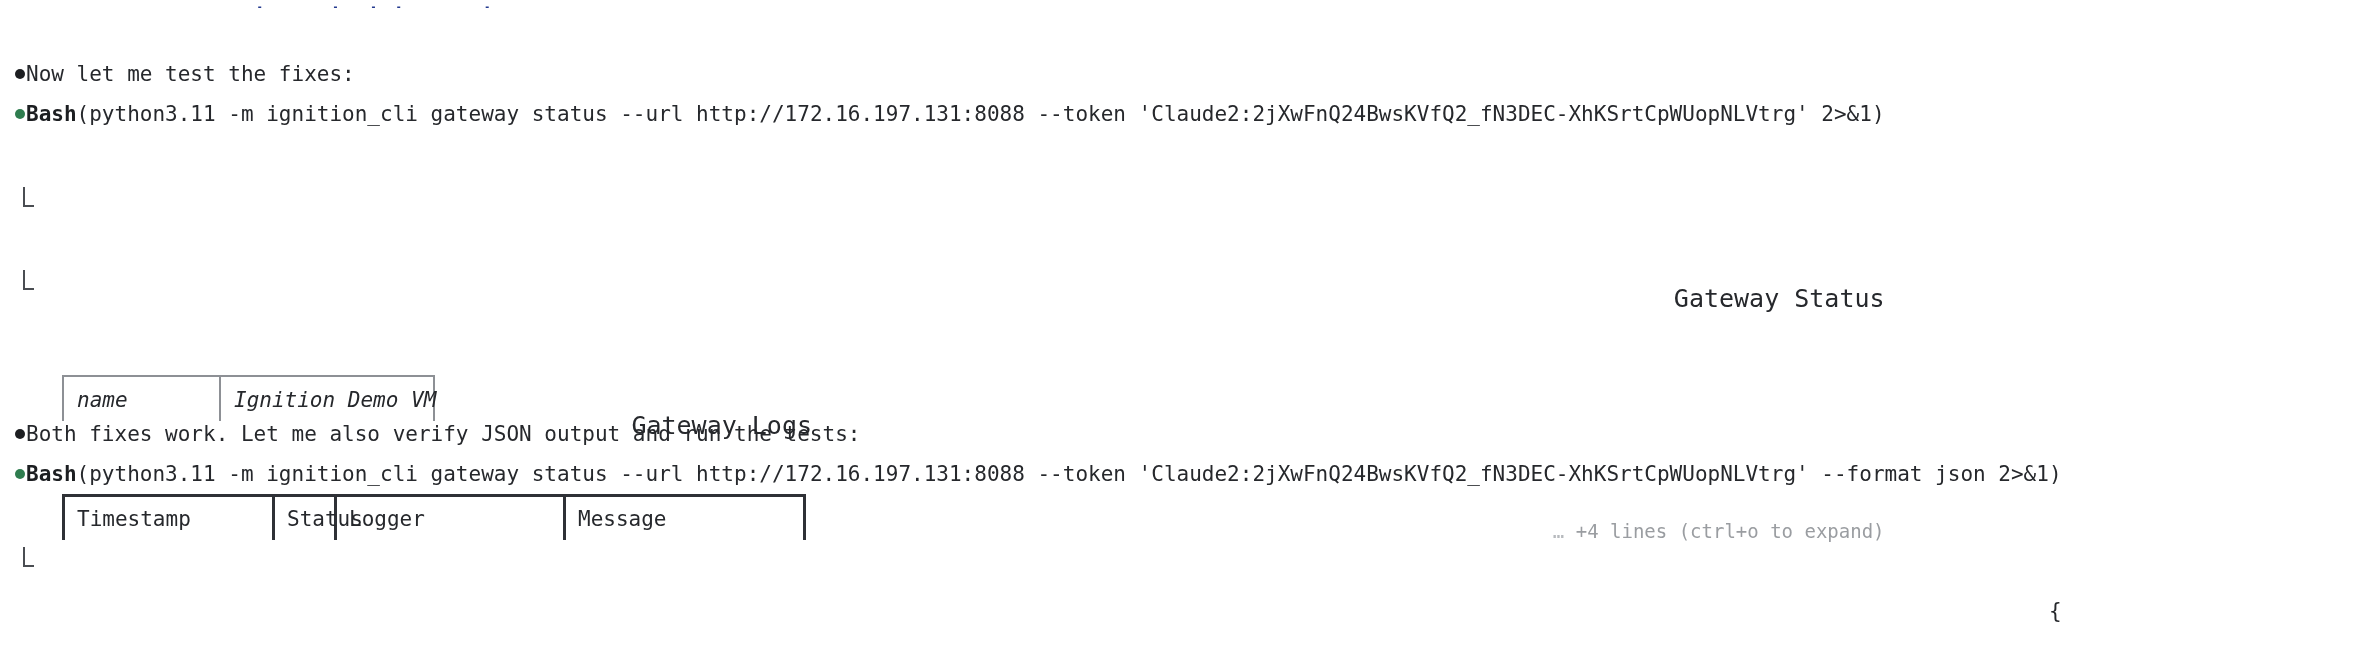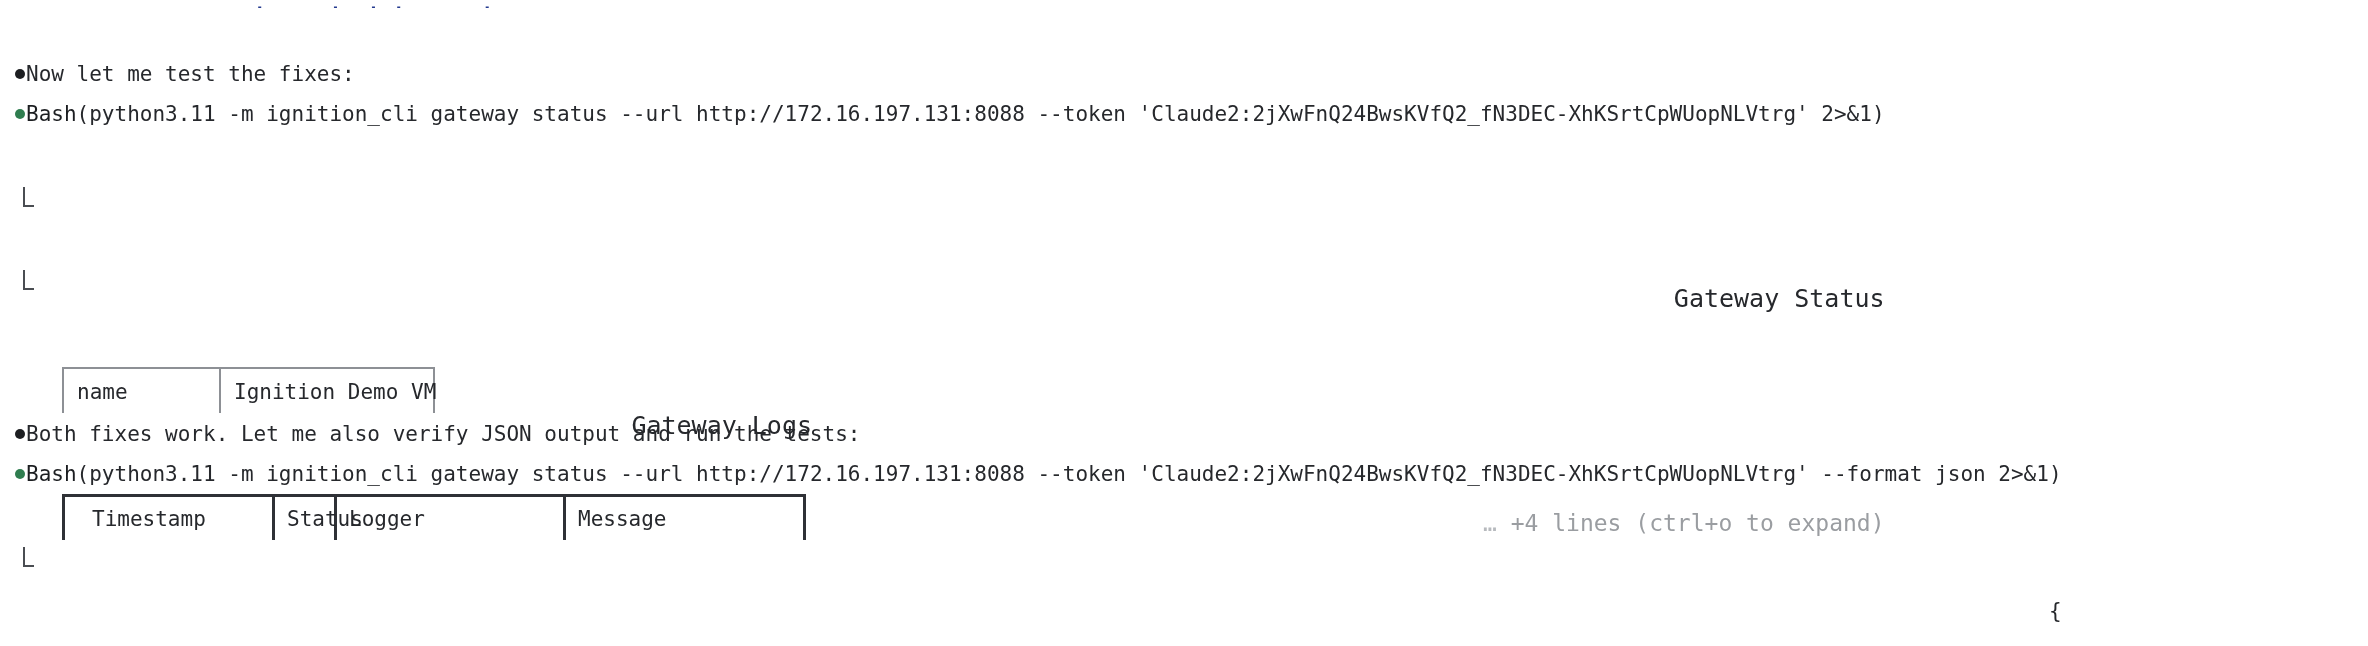--- a/index.html
+++ b/index.html
@@ -72,21 +72,21 @@
   .dot.black span { background: #1c1e21; }
   .dot.green span { background: #2f7d4f; }
 
   .line-text {
     flex: 1 1 auto;
     white-space: pre;
     font-size: 21px;
     line-height: 24px;
     letter-spacing: 0px;
   }
-  .cmd-name { font-weight: normal; color: #1c1e21; }
+  .cmd-name { font-weight: bold; color: #1c1e21; }
   .cmd-args { color: #26282c; }
 
   
   .elbow-row {
     display: flex;
     white-space: pre;
     margin-top: 2px;
   }
   .elbow {
     flex: 0 0 auto;
@@ -151,21 +151,21 @@
   .tbl-vrule {
     position: absolute;
     top: 2px;
     height: 44px;
     width: 2px;
   }
 
   
   .expand-row {
     color: #9a9da1;
-    font-size: 23px;
+    font-size: 19px;
     line-height: 24px;
     white-space: pre;
   }
   .expand-ellipsis { color: #b7babe; }
 
   
   .json-line {
     font-size: 21px;
     line-height: 25px;
     white-space: pre;
@@ -192,21 +192,21 @@
     <div class="bullet-row">
       <div class="dot green"><span></span></div>
       <div class="line-text"><span class="cmd-name">Bash</span><span class="cmd-args">(python3.11 -m ignition_cli gateway status --url http://172.16.197.131:8088 --token 'Claude2:2jXwFnQ24BwsKVfQ2_fN3DEC-XhKSrtCpWUopNLVtrg' 2&gt;&amp;1)</span></div>
     </div>
 
     <div class="elbow-row">
       <div class="elbow"></div>
       <div class="elbow-text">
         <div class="cli-table">
           <div class="tbl-title" style="padding-left:140px;">Gateway Status</div>
-          <div class="tbl-box" style="width:393px; margin-top:8px;">
+          <div class="tbl-box" style="width:393px; margin-top:16px;font-style:italic;">
             <div class="tbl-top" style="left:20px; width:373px; border-top:2px solid #8d9095;"></div>
             <div class="tbl-vrule" style="left:20px; background:#8d9095;"></div>
             <div class="tbl-vrule" style="left:177px; background:#8d9095;"></div>
             <div class="tbl-vrule" style="left:391px; background:#8d9095;"></div>
             <div class="tbl-cell" style="left:35px;">name</div>
             <div class="tbl-cell" style="left:192px;">Ignition Demo VM</div>
           </div>
         </div>
         <div class="expand-row" style="margin-top:2px;"><span class="expand-ellipsis">…</span> <span>+4 lines (ctrl+o to expand)</span></div>
       </div>
@@ -220,21 +220,21 @@
       <div class="elbow-text">
         <div class="cli-table">
           <div class="tbl-title" style="padding-left:335px;margin-top:44px;">Gateway Logs</div>
           <div class="tbl-box" style="width:770px; margin-top:8px;">
             <div class="tbl-top" style="left:20px; width:744px; border-top:3px solid #2f3136;"></div>
             <div class="tbl-vrule" style="left:20px; width:3px; background:#2f3136;"></div>
             <div class="tbl-vrule" style="left:230px; width:3px; background:#2f3136;"></div>
             <div class="tbl-vrule" style="left:292px; width:3px; background:#2f3136;"></div>
             <div class="tbl-vrule" style="left:521px; width:3px; background:#2f3136;"></div>
             <div class="tbl-vrule" style="left:761px; width:3px; background:#2f3136;"></div>
-            <div class="tbl-cell" style="left:50px;">Timestamp</div>
+            <div class="tbl-cell" style="left:35px;">Timestamp</div>
             <div class="tbl-cell" style="left:245px;">Status</div>
             <div class="tbl-cell" style="left:307px;">Logger</div>
             <div class="tbl-cell" style="left:536px;">Message</div>
           </div>
         </div>
         
       </div>
     </div>
   </div>
 

